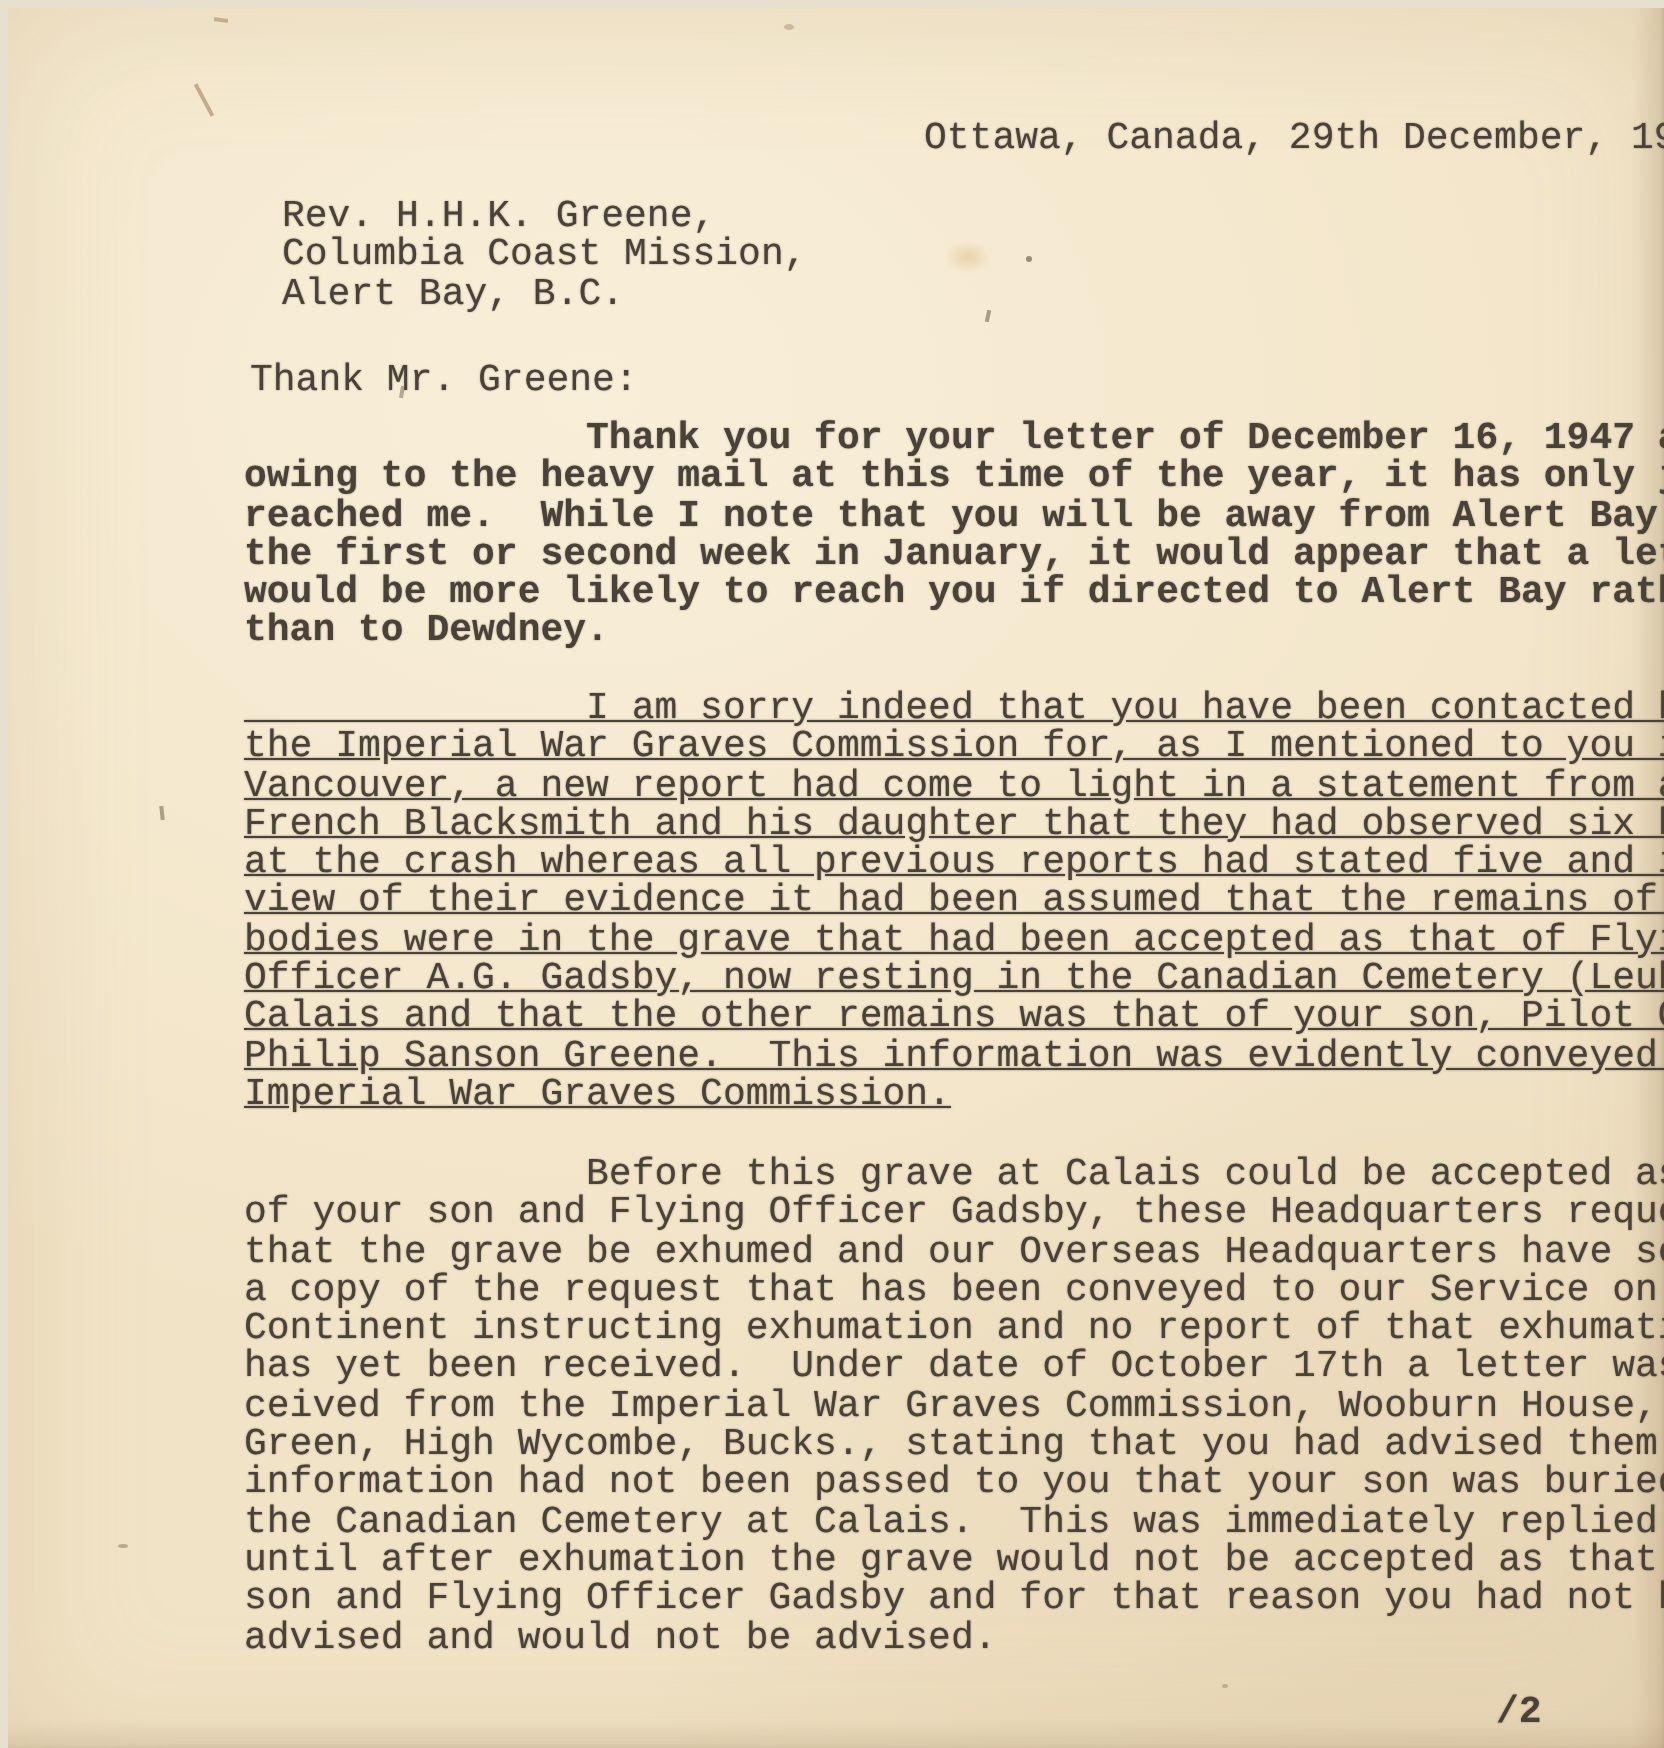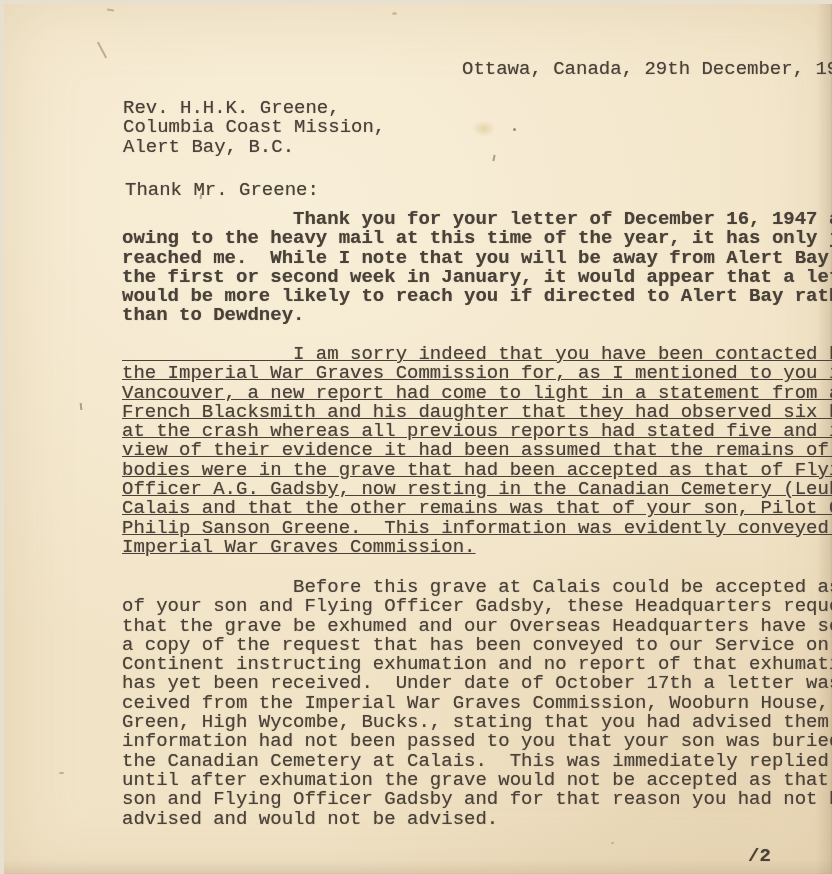--- a/index.html
+++ b/index.html
@@ -21,21 +21,21 @@
     line-height: 19.3px;
     color: #4a4138;
   }
   .typed {
     position: absolute;
     white-space: pre;
     letter-spacing: 0;
     text-shadow: 0 0 1px rgba(74,65,56,0.55);
   }
   .dateline   { left: 458px; top: 56px;  }
-  .recipient  { left: 119px; top: 95px;  }
+  .recipient  { left: 137px; top: 95px;  }
   .salutation { left: 121px; top: 177px; }
   .para-1     { left: 118px; top: 206px; font-weight: bold; }
   .para-2     { left: 118px; top: 341px; text-decoration: underline; }
   .para-3     { left: 118px; top: 574px; }
   .page-marker{ left: 744px; top: 843px; font-weight: bold; }
   .fleck { position: absolute; pointer-events: none; }
   .fleck-scratch  { left: 97px;  top: 37px;  width: 2px;  height: 18px; background: rgba(146,114,78,0.5); transform: rotate(-28deg); }
   .fleck-top-1    { left: 103px; top: 5px;   width: 7px;  height: 2px;  background: rgba(150,110,70,0.45); transform: rotate(8deg); }
   .fleck-top-2    { left: 388px; top: 8px;   width: 5px;  height: 3px;  background: rgba(160,120,80,0.4); border-radius: 50%; }
   .fleck-smudge   { left: 468px; top: 116px; width: 24px; height: 17px; background: radial-gradient(ellipse at center, rgba(203,172,106,0.38), rgba(203,172,106,0) 70%); border-radius: 50%; }

